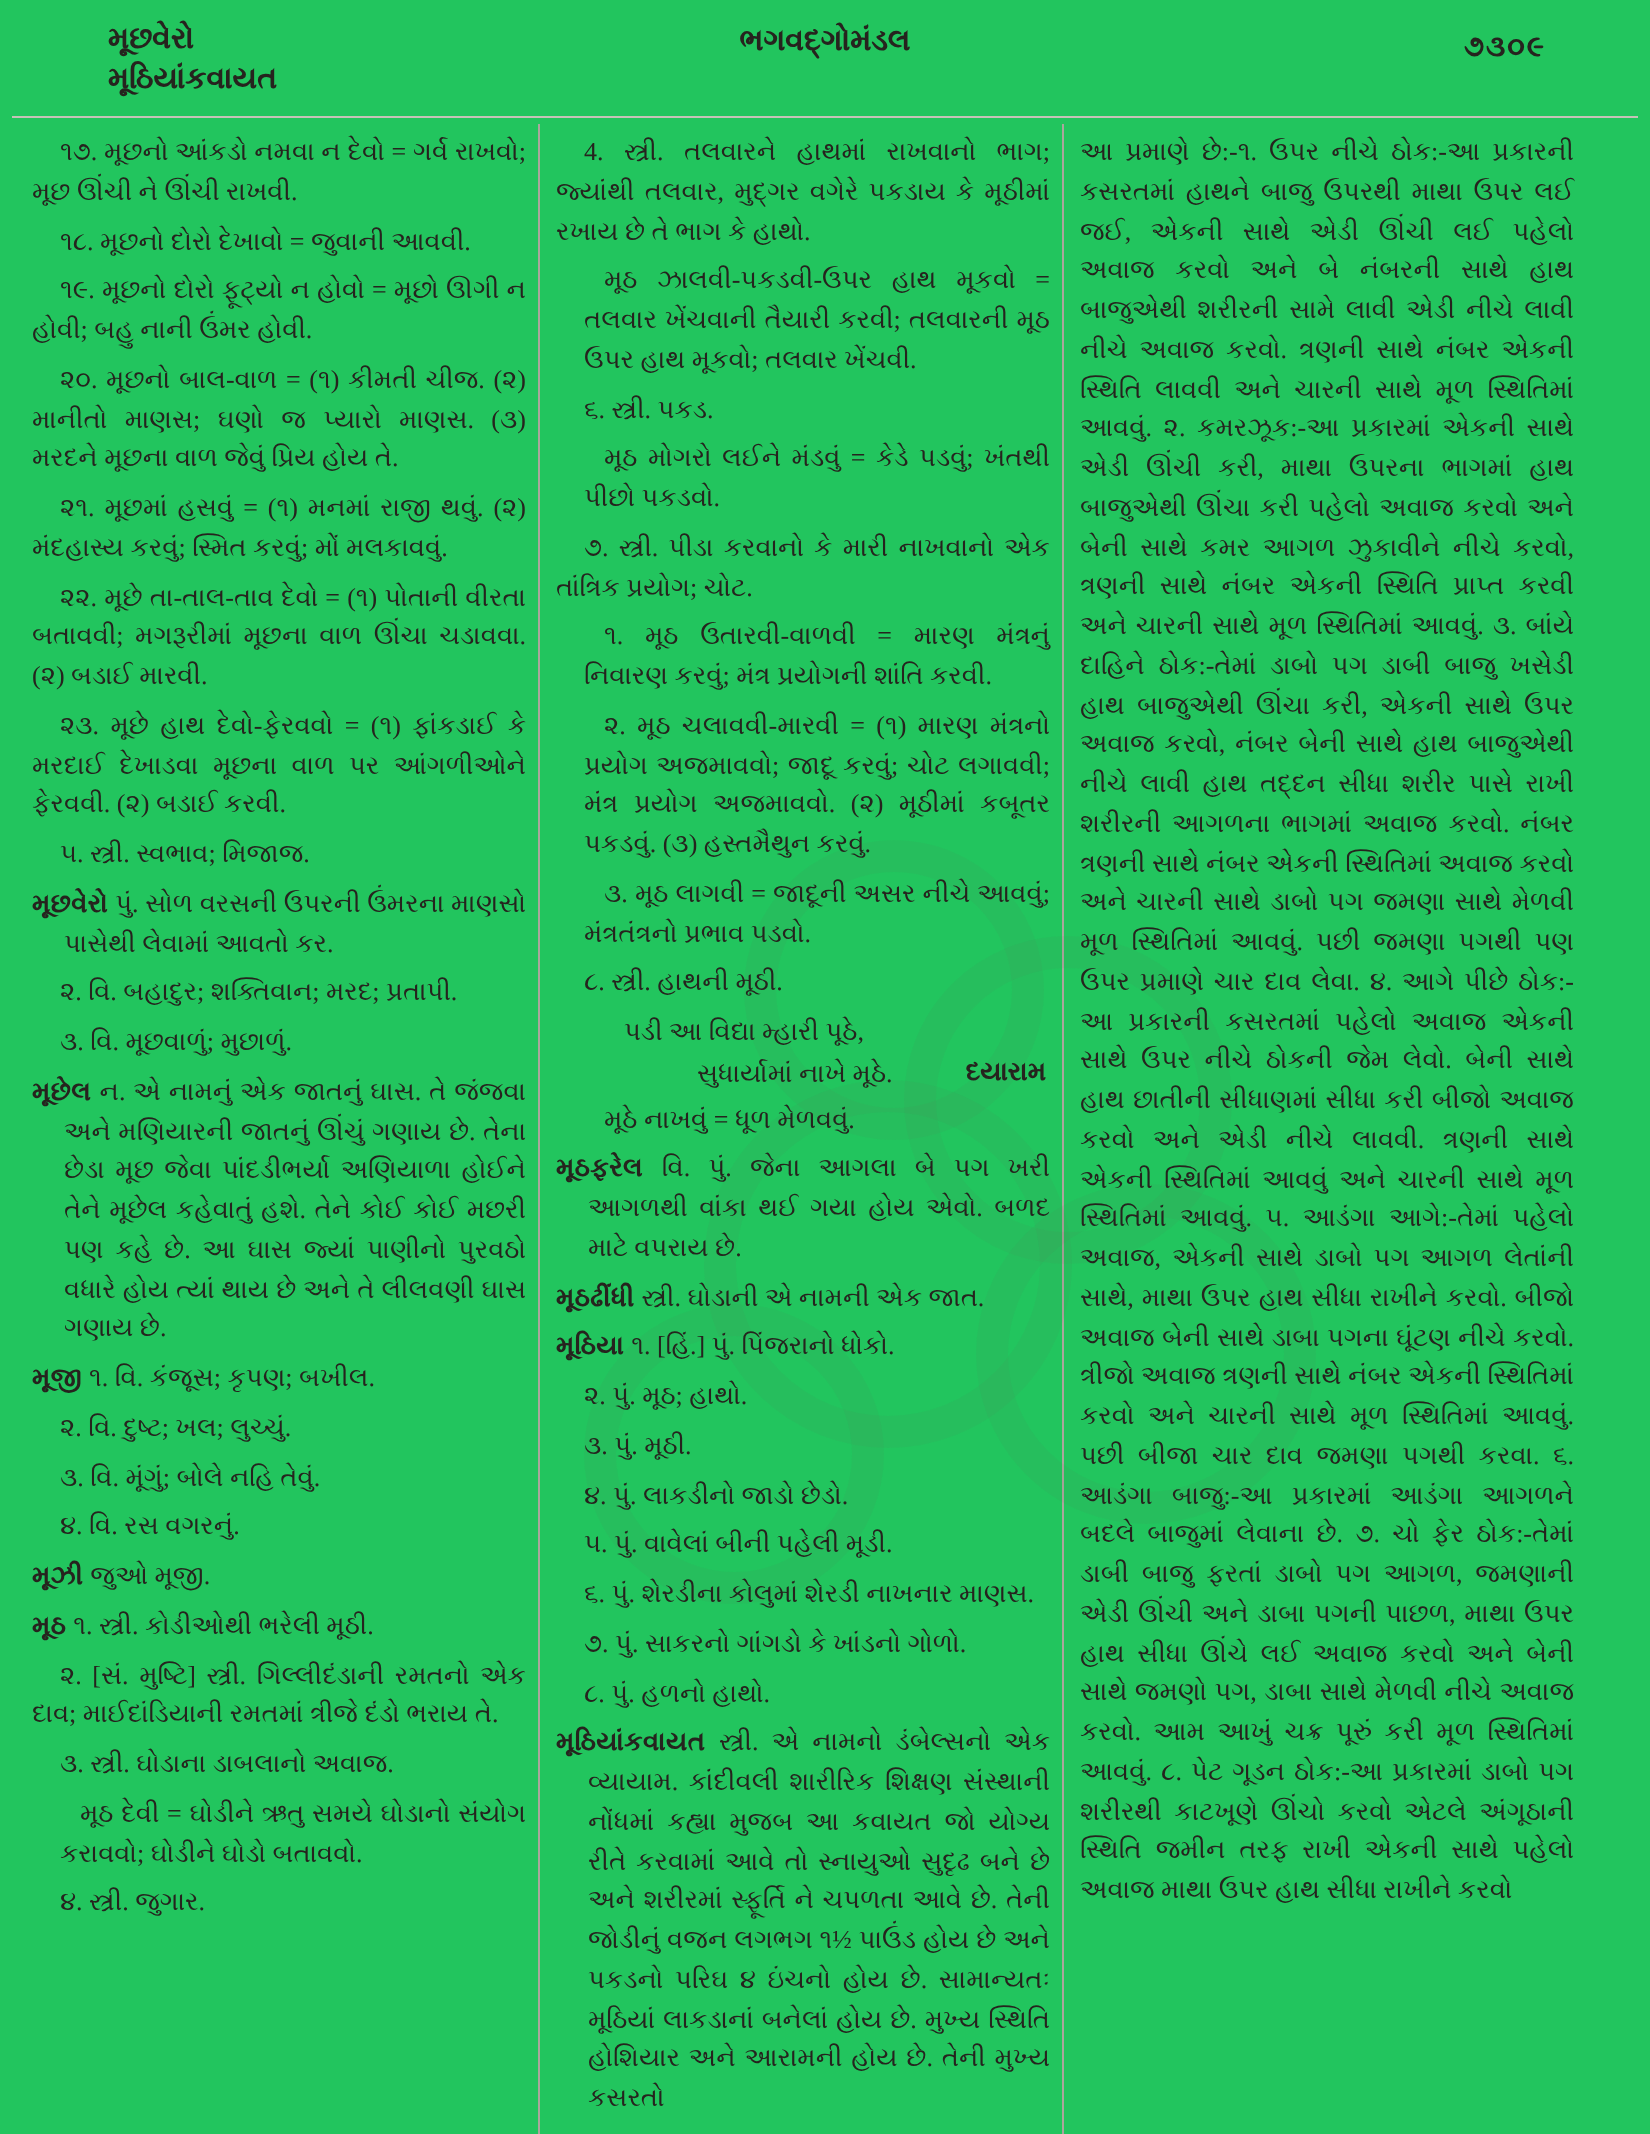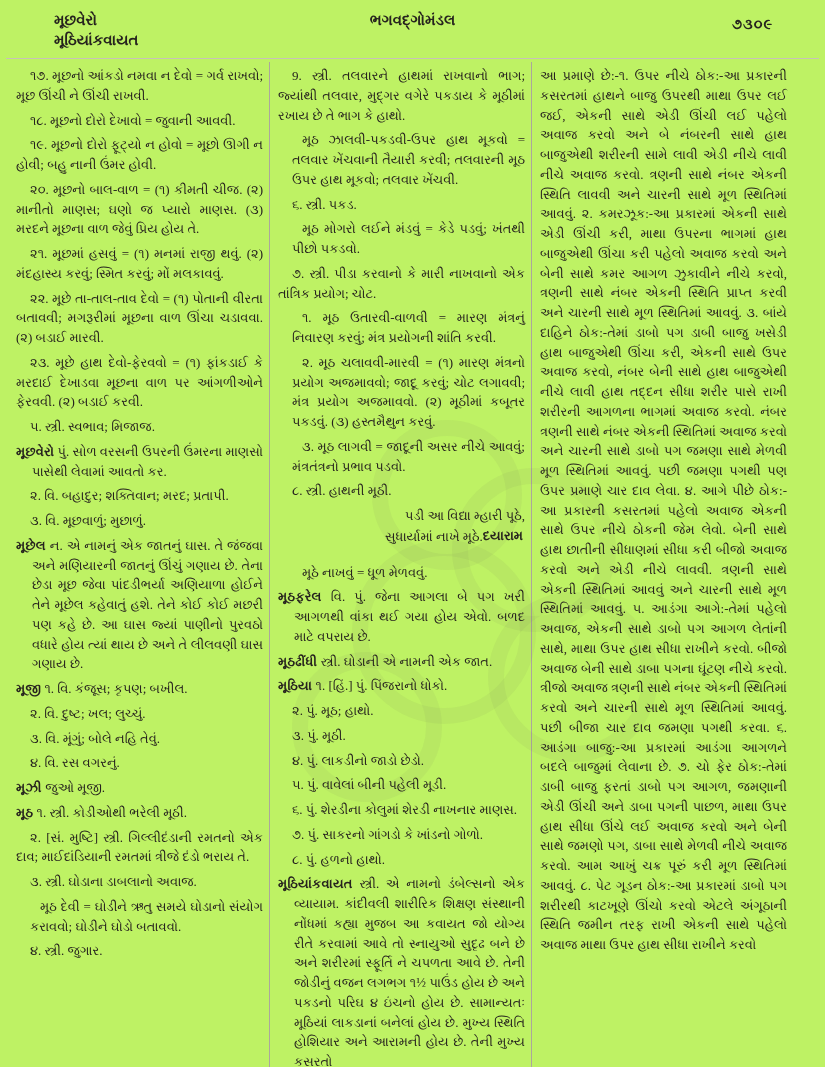--- a/index.html
+++ b/index.html
@@ -1,38 +1,38 @@
 <!DOCTYPE html>
 <html><head>
 <meta charset="utf-8">
 <style>
   html,body { margin:0; padding:0; background:#d8d5cf; }
   .page {
     position:relative; width:825px; height:1067px; margin:0 auto;
-    background:#bef264; overflow:hidden;
+    background:#22c55e; overflow:hidden;
     font-family:"Liberation Serif","DejaVu Serif",serif;
     color:#26231e;
   }
   
   .hdr { position:absolute; top:0; left:0; right:0; height:58px; }
   .catchwords { position:absolute; left:54px; top:10px; font-size:15px; font-weight:bold; line-height:20px; }
   .book-title { position:absolute; left:0; right:0; top:12px; text-align:center; font-size:15px; font-weight:bold; }
   .pagenum { position:absolute; right:52px; top:16px; font-size:14.5px; font-weight:bold; letter-spacing:1px; }
   .hrule { position:absolute; top:58px; left:6px; right:6px; height:1px; background:#c7c2b8; }
   
   .cols { position:absolute; top:64px; left:8px; right:8px; bottom:0; display:flex; }
   .col { width:261px; padding:2px 6px 0 8px; box-sizing:border-box; overflow:hidden; position:relative; z-index:2; }
   .vrule { width:1px; background:#aba69c; margin-top:-2px; }
   .blk { margin:0 0 5px 0; font-size:13px; line-height:1.52; text-align:justify; }
   .sense { text-indent:14px; }
   .entry { padding-left:16px; text-indent:-16px; }
   .entry b.hw { font-weight:bold; letter-spacing:.2px; }
   .idiom { padding-left:14px; text-indent:10px; }
-  .verse { padding-left:34px; margin-bottom:1px; text-align:right; }
-  .verseA { padding-left:34px; margin-bottom:16px; text-align:right; }
+  .verse { padding-left:34px; margin-bottom:1px; text-align:left; }
+  .verseA { padding-left:34px; margin-bottom:3px; text-align:center; }
   .attr { float:right; font-weight:bold; padding-right:2px;font-family:Liberation Mono, monospace; }
   .flow { text-indent:0; }
   
   .watermark { position:absolute; left:0; top:0; width:100%; height:100%; z-index:1; pointer-events:none; }
   .wm { position:absolute; border-radius:50%; border:16px solid rgba(110,104,92,0.065); }
   .wm1 { left:372px; top:420px; width:118px; height:118px; }
   .wm2 { left:452px; top:468px; width:132px; height:132px; }
   .wm3 { left:352px; top:540px; width:152px; height:152px; }
   .wm4 { left:488px; top:592px; width:138px; height:138px; }
   .wm5 { left:292px; top:652px; width:118px; height:118px; }
@@ -80,21 +80,21 @@
         <p class="blk sense">૪. વિ. રસ વગરનું.</p>
         <p class="blk entry"><b class="hw">મૂઝી </b>જુઓ મૂજી.</p>
         <p class="blk entry"><b class="hw">મૂઠ </b>૧. સ્ત્રી. કોડીઓથી ભરેલી મૂઠી.</p>
         <p class="blk sense">૨. [સં. મુષ્ટિ] સ્ત્રી. ગિલ્લીદંડાની રમતનો એક દાવ; માઈદાંડિયાની રમતમાં ત્રીજે દંડો ભરાય તે.</p>
         <p class="blk sense">૩. સ્ત્રી. ઘોડાના ડાબલાનો અવાજ.</p>
         <p class="blk idiom">મૂઠ દેવી = ઘોડીને ઋતુ સમયે ઘોડાનો સંયોગ કરાવવો; ઘોડીને ઘોડો બતાવવો.</p>
         <p class="blk sense">૪. સ્ત્રી. જુગાર.</p>
       </section>
     <div class="vrule"></div>
     <section class="col">
-        <p class="blk sense">9. સ્ત્રી. તલવારને હાથમાં રાખવાનો ભાગ; જ્યાંથી તલવાર, મુદ્ગર વગેરે પકડાય કે મૂઠીમાં રખાય છે તે ભાગ કે હાથો.</p>
+        <p class="blk sense">4. સ્ત્રી. તલવારને હાથમાં રાખવાનો ભાગ; જ્યાંથી તલવાર, મુદ્ગર વગેરે પકડાય કે મૂઠીમાં રખાય છે તે ભાગ કે હાથો.</p>
         <p class="blk idiom">મૂઠ ઝાલવી-પકડવી-ઉપર હાથ મૂકવો = તલવાર ખેંચવાની તૈયારી કરવી; તલવારની મૂઠ ઉપર હાથ મૂકવો; તલવાર ખેંચવી.</p>
         <p class="blk sense">૬. સ્ત્રી. પકડ.</p>
         <p class="blk idiom">મૂઠ મોગરો લઈને મંડવું = કેડે પડવું; ખંતથી પીછો પકડવો.</p>
         <p class="blk sense">૭. સ્ત્રી. પીડા કરવાનો કે મારી નાખવાનો એક તાંત્રિક પ્રયોગ; ચોટ.</p>
         <p class="blk idiom">૧. મૂઠ ઉતારવી-વાળવી = મારણ મંત્રનું નિવારણ કરવું; મંત્ર પ્રયોગની શાંતિ કરવી.</p>
         <p class="blk idiom">૨. મૂઠ ચલાવવી-મારવી = (૧) મારણ મંત્રનો પ્રયોગ અજમાવવો; જાદૂ કરવું; ચોટ લગાવવી; મંત્ર પ્રયોગ અજમાવવો. (૨) મૂઠીમાં કબૂતર પકડવું. (૩) હસ્તમૈથુન કરવું.</p>
         <p class="blk idiom">૩. મૂઠ લાગવી = જાદૂની અસર નીચે આવવું; મંત્રતંત્રનો પ્રભાવ પડવો.</p>
         <p class="blk sense">૮. સ્ત્રી. હાથની મૂઠી.</p>
         <p class="blk verse">પડી આ વિદ્યા મ્હારી પૂઠે,</p>
         <p class="blk verseA">સુધાર્યામાં નાખે મૂઠે.<span class="attr">દયારામ</span></p>

